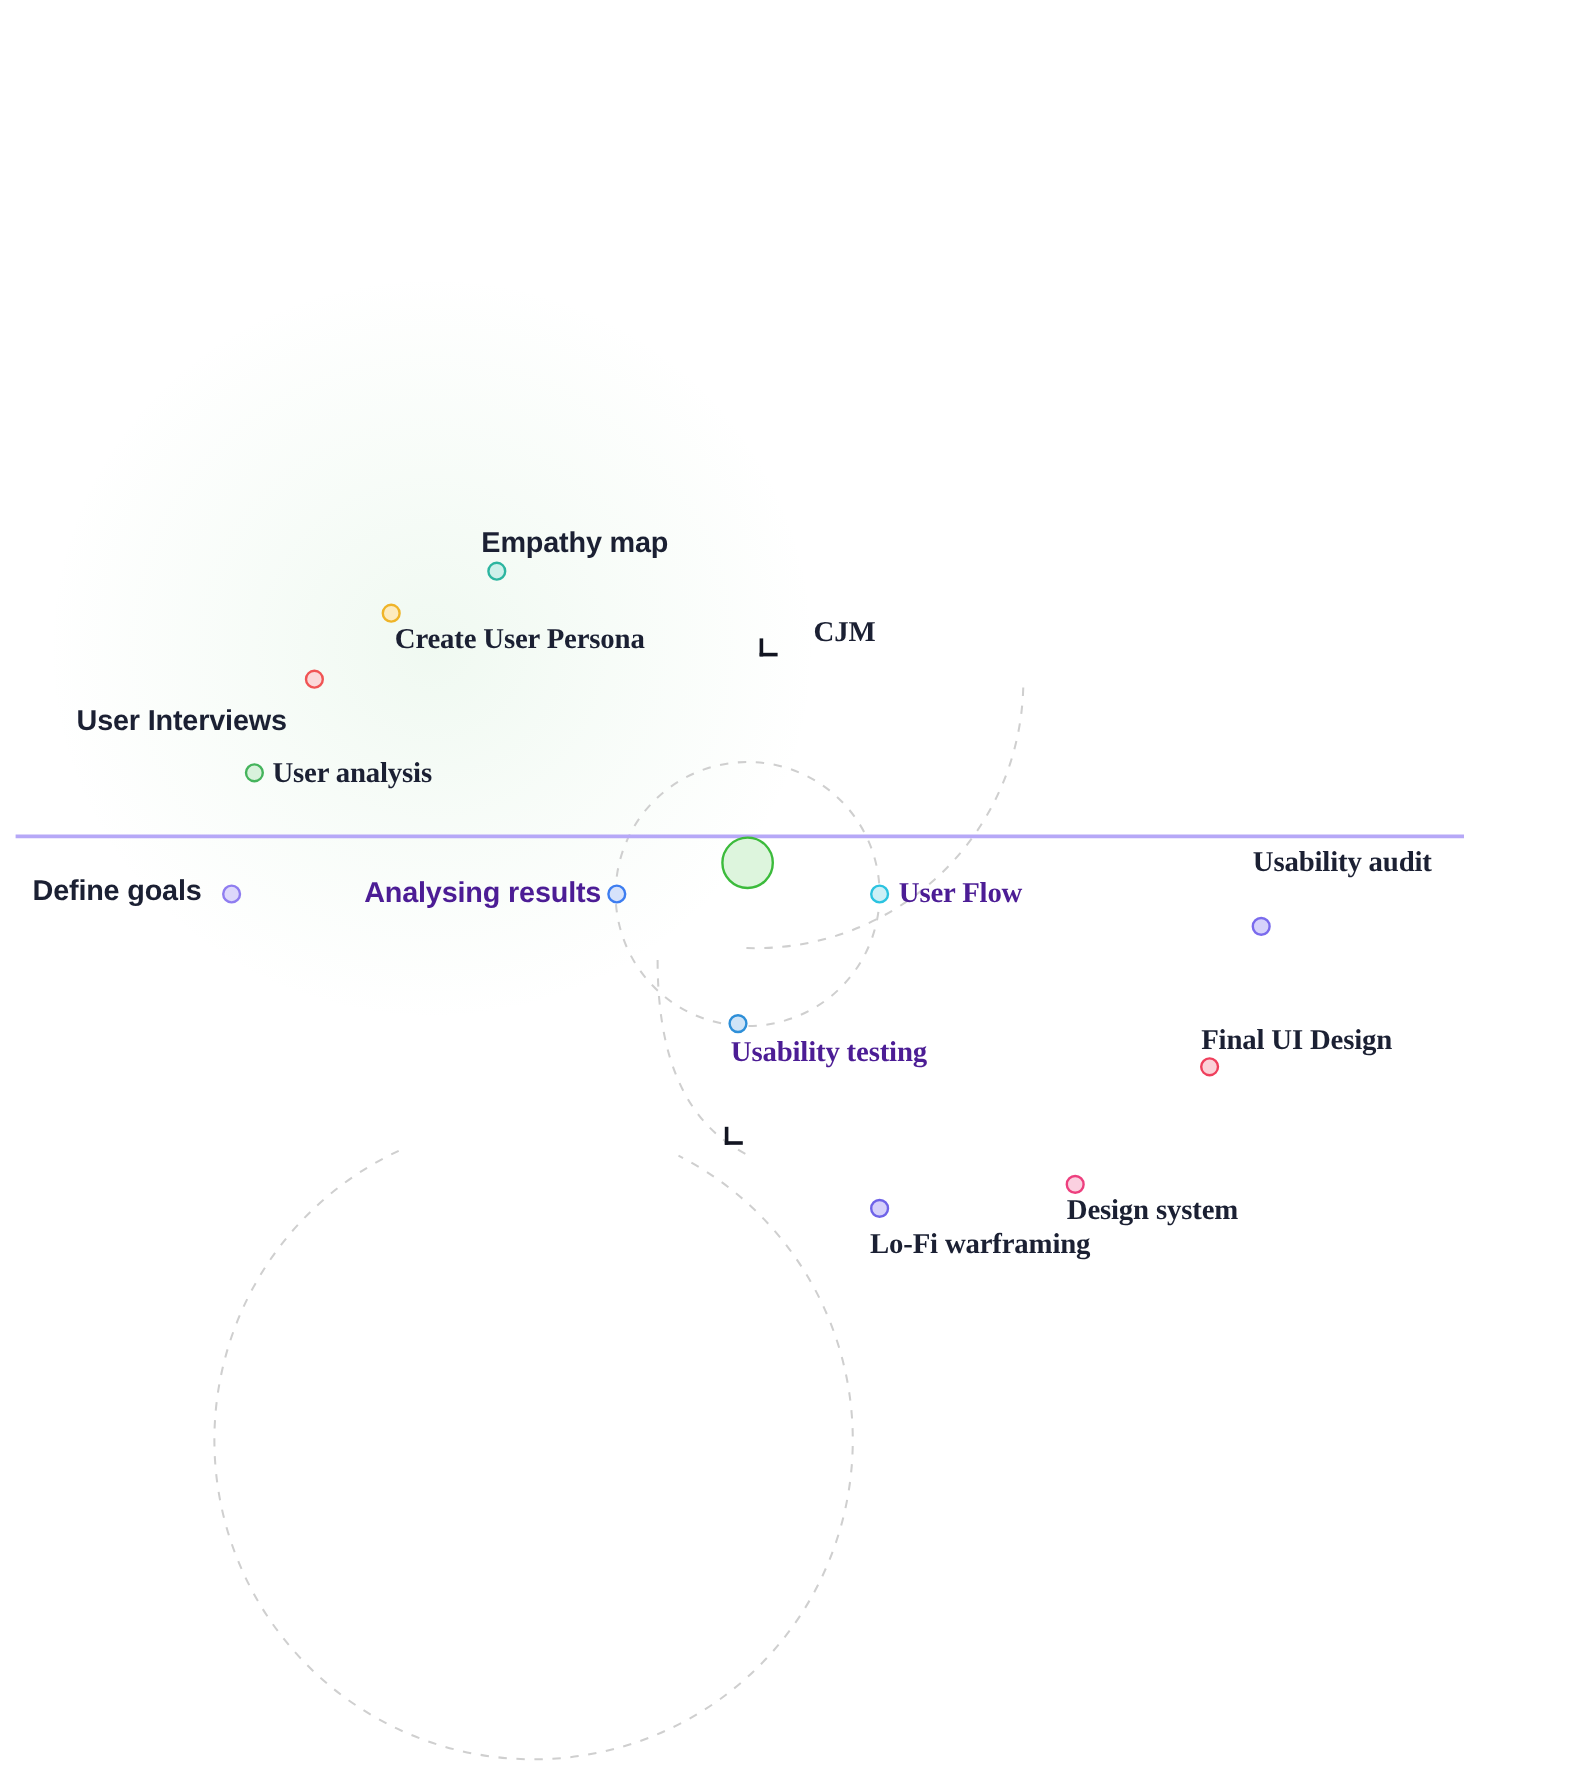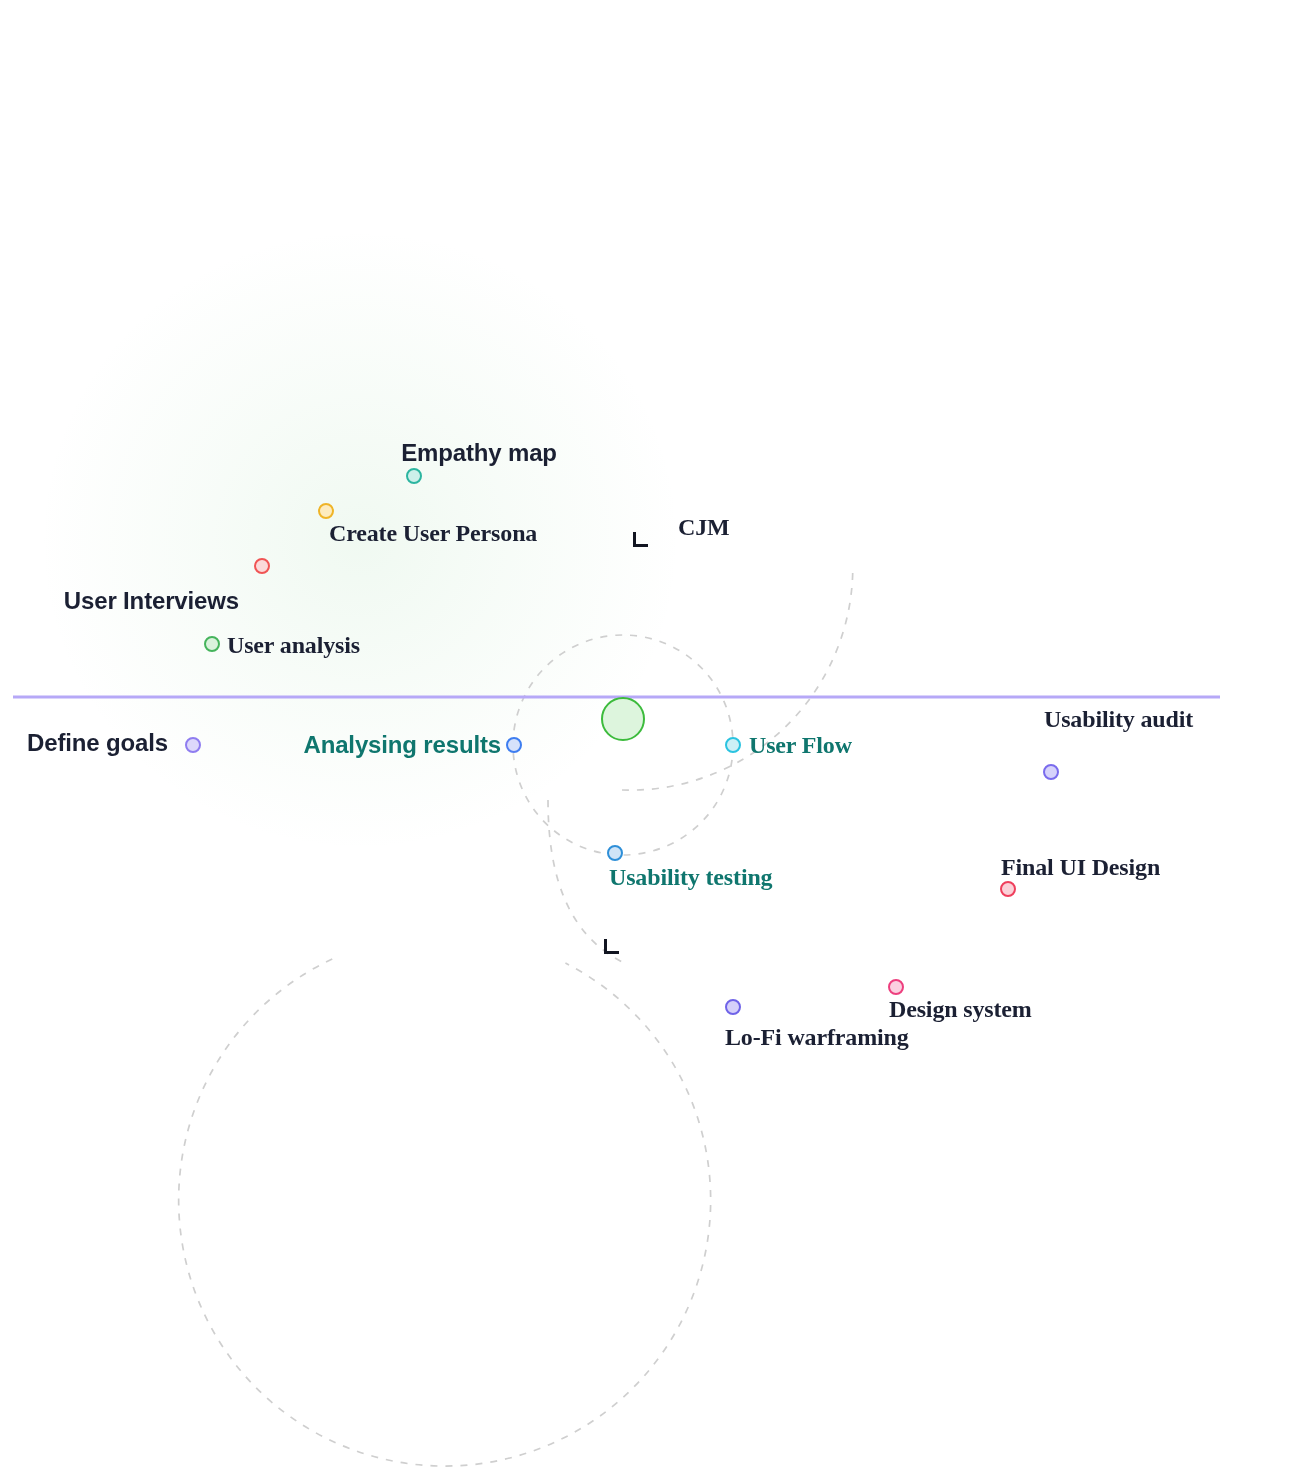--- a/index.html
+++ b/index.html
@@ -45,21 +45,21 @@
   .node-label {
     position: absolute;
     white-space: nowrap;
     font-size: 24px;
     font-weight: 700;
     letter-spacing: -0.15px;
     color: #1b2033;
     line-height: 1;
   }
   .node-label.muted {
-    color: #0f766e;
+    color: #4c1d95;
   }
   .node-label.lbl-right {
     transform: translate(0, -50%);
     font-family: Liberation Serif, serif;
   }
   .node-label.lbl-left {
     transform: translate(-100%, -50%);
   }
   .node-label.lbl-center {
     transform: translate(-50%, -50%);

